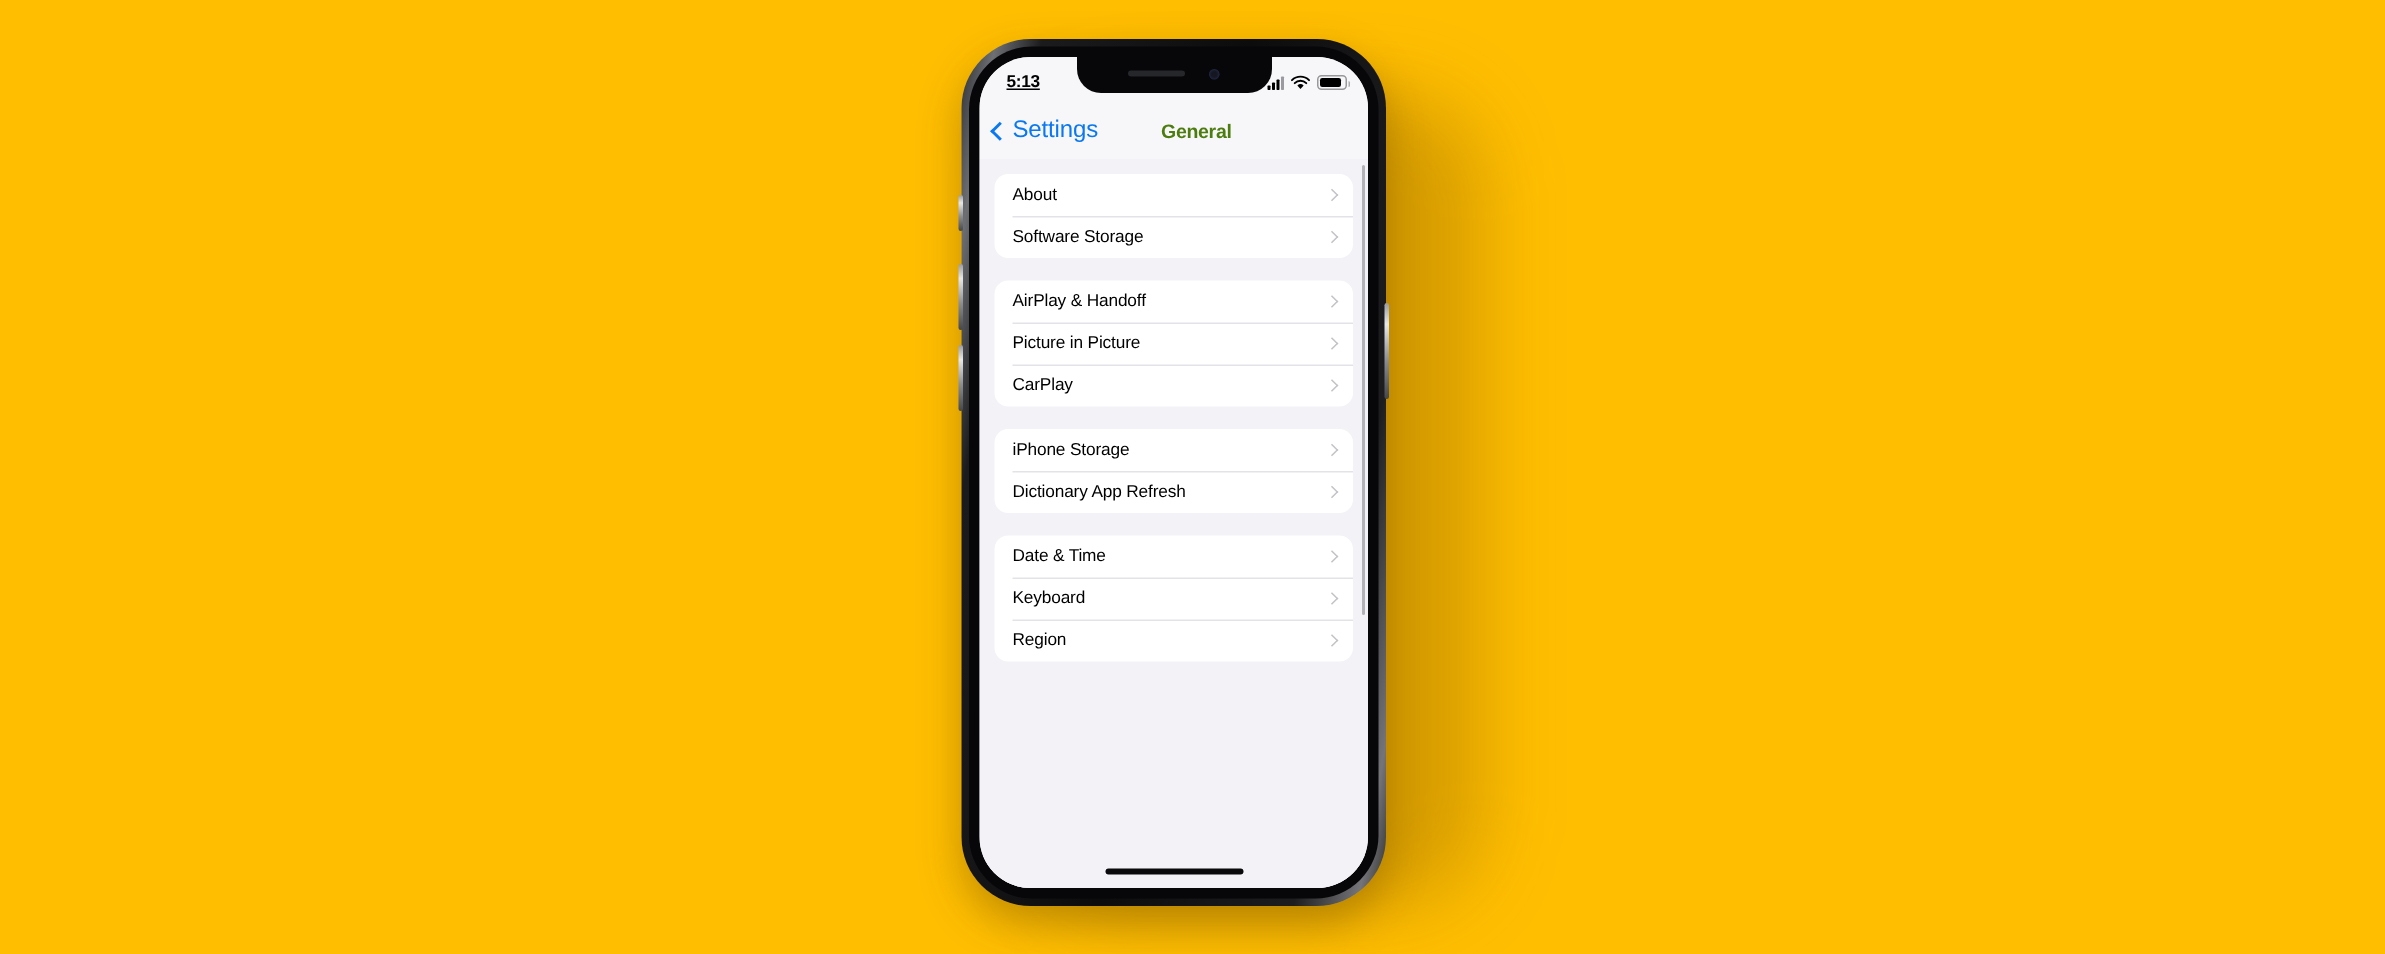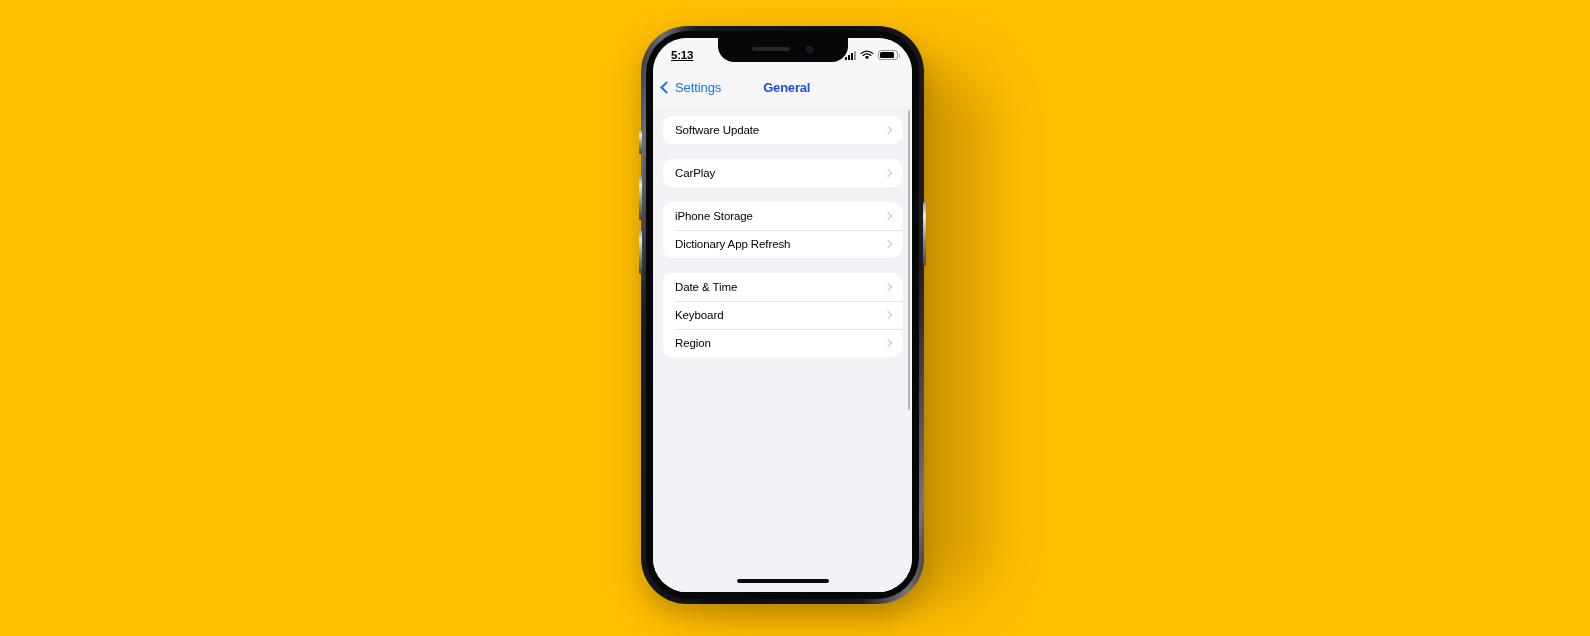--- a/index.html
+++ b/index.html
@@ -199,28 +199,28 @@
   }
   .chev-left {
     width: 7px;
     height: 7px;
     border-left: 2px solid #0a78f0;
     border-bottom: 2px solid #0a78f0;
     transform: rotate(45deg);
     margin-right: 1px;
   }
   .nav-back-label {
-    font-size: 13px;
+    font-size: 16px;
     color: #0a78f0;
     letter-spacing: -0.1px;
   }
   .nav-title {
     font-size: 13px;
     font-weight: bold;
-    color: #1d4ed8;
+    color: #4d7c0f;
     letter-spacing: -0.2px;
     margin-left: 42px;
   }
 
   
   .scroll-body {
     position: absolute;
     top: 68px;
     left: 0; right: 0;
     bottom: 0;
@@ -349,25 +349,37 @@
           <span class="nav-back-label">Settings</span>
         </div>
         <div class="nav-title">General</div>
       </div>
 
       <div class="scroll-body">
         <div class="scroll-indicator"></div>
         <div id="groups-container">
             <div class="group first">
               <div class="row">
-                <span class="row-label">Software Update</span>
+                <span class="row-label">About</span>
+                <span class="chev-right"></span>
+              </div>
+              <div class="row">
+                <span class="row-label">Software Storage</span>
                 <span class="chev-right"></span>
               </div>
             </div>
             <div class="group">
+              <div class="row">
+                <span class="row-label">AirPlay &amp; Handoff</span>
+                <span class="chev-right"></span>
+              </div>
+              <div class="row">
+                <span class="row-label">Picture in Picture</span>
+                <span class="chev-right"></span>
+              </div>
               <div class="row">
                 <span class="row-label">CarPlay</span>
                 <span class="chev-right"></span>
               </div>
             </div>
             <div class="group">
               <div class="row">
                 <span class="row-label">iPhone Storage</span>
                 <span class="chev-right"></span>
               </div>

